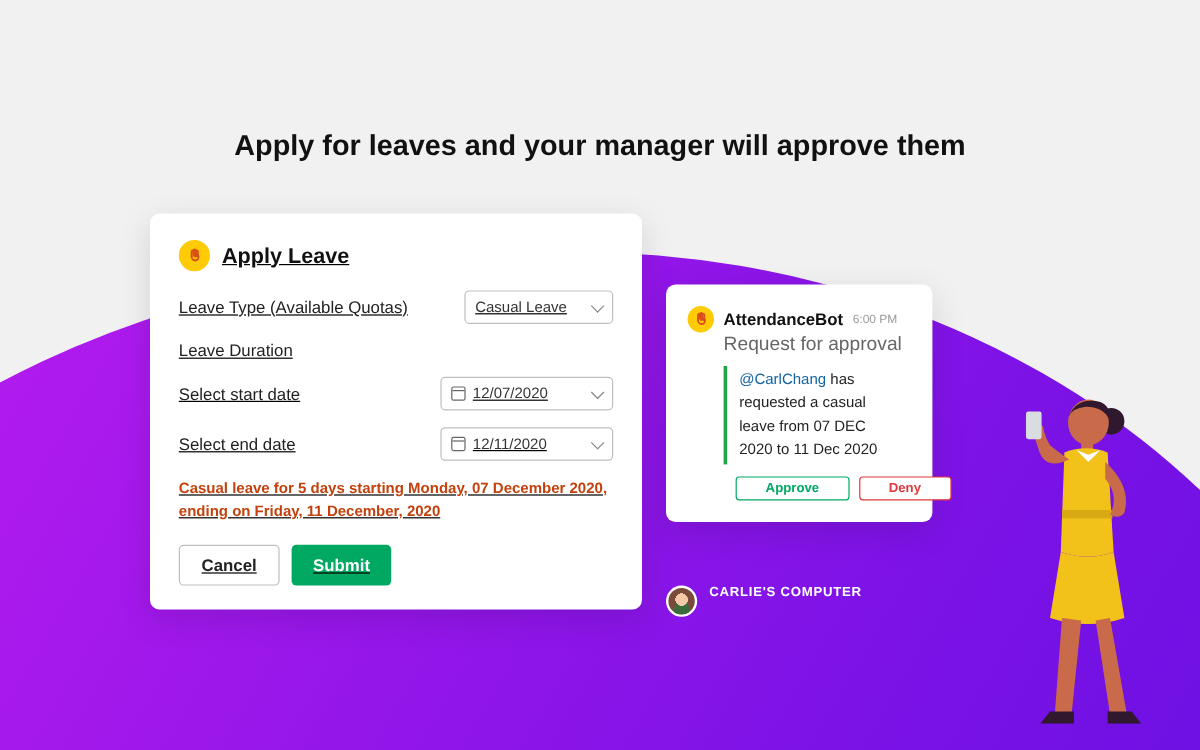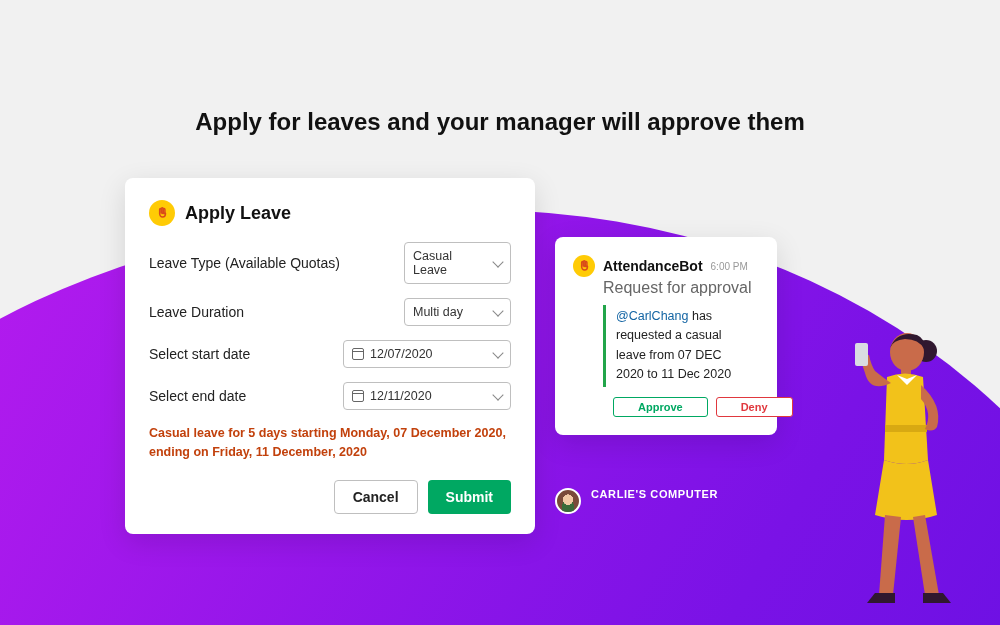--- a/index.html
+++ b/index.html
@@ -39,20 +39,21 @@
   .card-apply {
     position: absolute;
     left: 125px;
     top: 178px;
     width: 410px;
     background: #fff;
     border-radius: 8px;
     padding: 22px 24px 20px 24px;
     box-shadow: 0 8px 28px rgba(0,0,0,0.12);
     z-index: 3;
+    text-decoration: underline;
   }
   .card-apply .title-row {
     display: flex;
     align-items: center;
     gap: 10px;
     margin-bottom: 16px;
   }
   .hand-icon {
     width: 26px; height: 26px;
     border-radius: 50%;
@@ -79,22 +80,22 @@
     border-radius: 4px;
     padding: 6px 8px;
     display: flex;
     align-items: center;
     font-size: 12.5px;
     color: #333;
     background: #fff;
     gap: 6px;
     cursor: pointer;
   }
-  .select-box { width: 107px; justify-content: space-between; }
-  .date-box { width: 168px; justify-content: flex-end; position: relative; }
+  .select-box { width: 124px; justify-content: space-between; }
+  .date-box { width: 144px; justify-content: flex-end; position: relative; }
   .date-box .spacer { flex: 1; }
   .chev {
     width: 8px; height: 8px;
     border-right: 1.5px solid #888;
     border-bottom: 1.5px solid #888;
     transform: rotate(45deg);
     margin-top: -3px;
     margin-left: 4px;
     flex: none;
   }
@@ -114,21 +115,21 @@
 
   .summary {
     font-size: 12.5px;
     font-weight: 700;
     color: #c2410c;
     line-height: 1.5;
     margin-top: 6px;
     margin-bottom: 18px;
   }
 
-  .actions { display: flex; justify-content: flex-end; gap: 10px; }
+  .actions { display: flex; justify-content: flex-start; gap: 10px; }
   .btn {
     border-radius: 4px;
     padding: 8px 18px;
     font-size: 14px;
     font-weight: 700;
     cursor: pointer;
     border: none;
   }
   .btn-cancel { background: #fff; border: 1px solid #bfbfbf; color: #222; }
   .btn-submit { background: #00a862; color: #fff; }
@@ -238,24 +239,20 @@
   <div class="form-row">
     <span class="label">Leave Type (Available Quotas)</span>
     <div class="select-box">
       <span>Casual Leave</span>
       <span class="chev"></span>
     </div>
   </div>
 
   <div class="form-row">
     <span class="label">Leave Duration</span>
-    <div class="select-box">
-      <span>Multi day</span>
-      <span class="chev"></span>
-    </div>
   </div>
 
   <div class="form-row">
     <span class="label">Select start date</span>
     <div class="date-box">
       <span class="cal-icon"></span>
       <span>12/07/2020</span>
       <span class="spacer"></span>
       <span class="chev"></span>
     </div>

